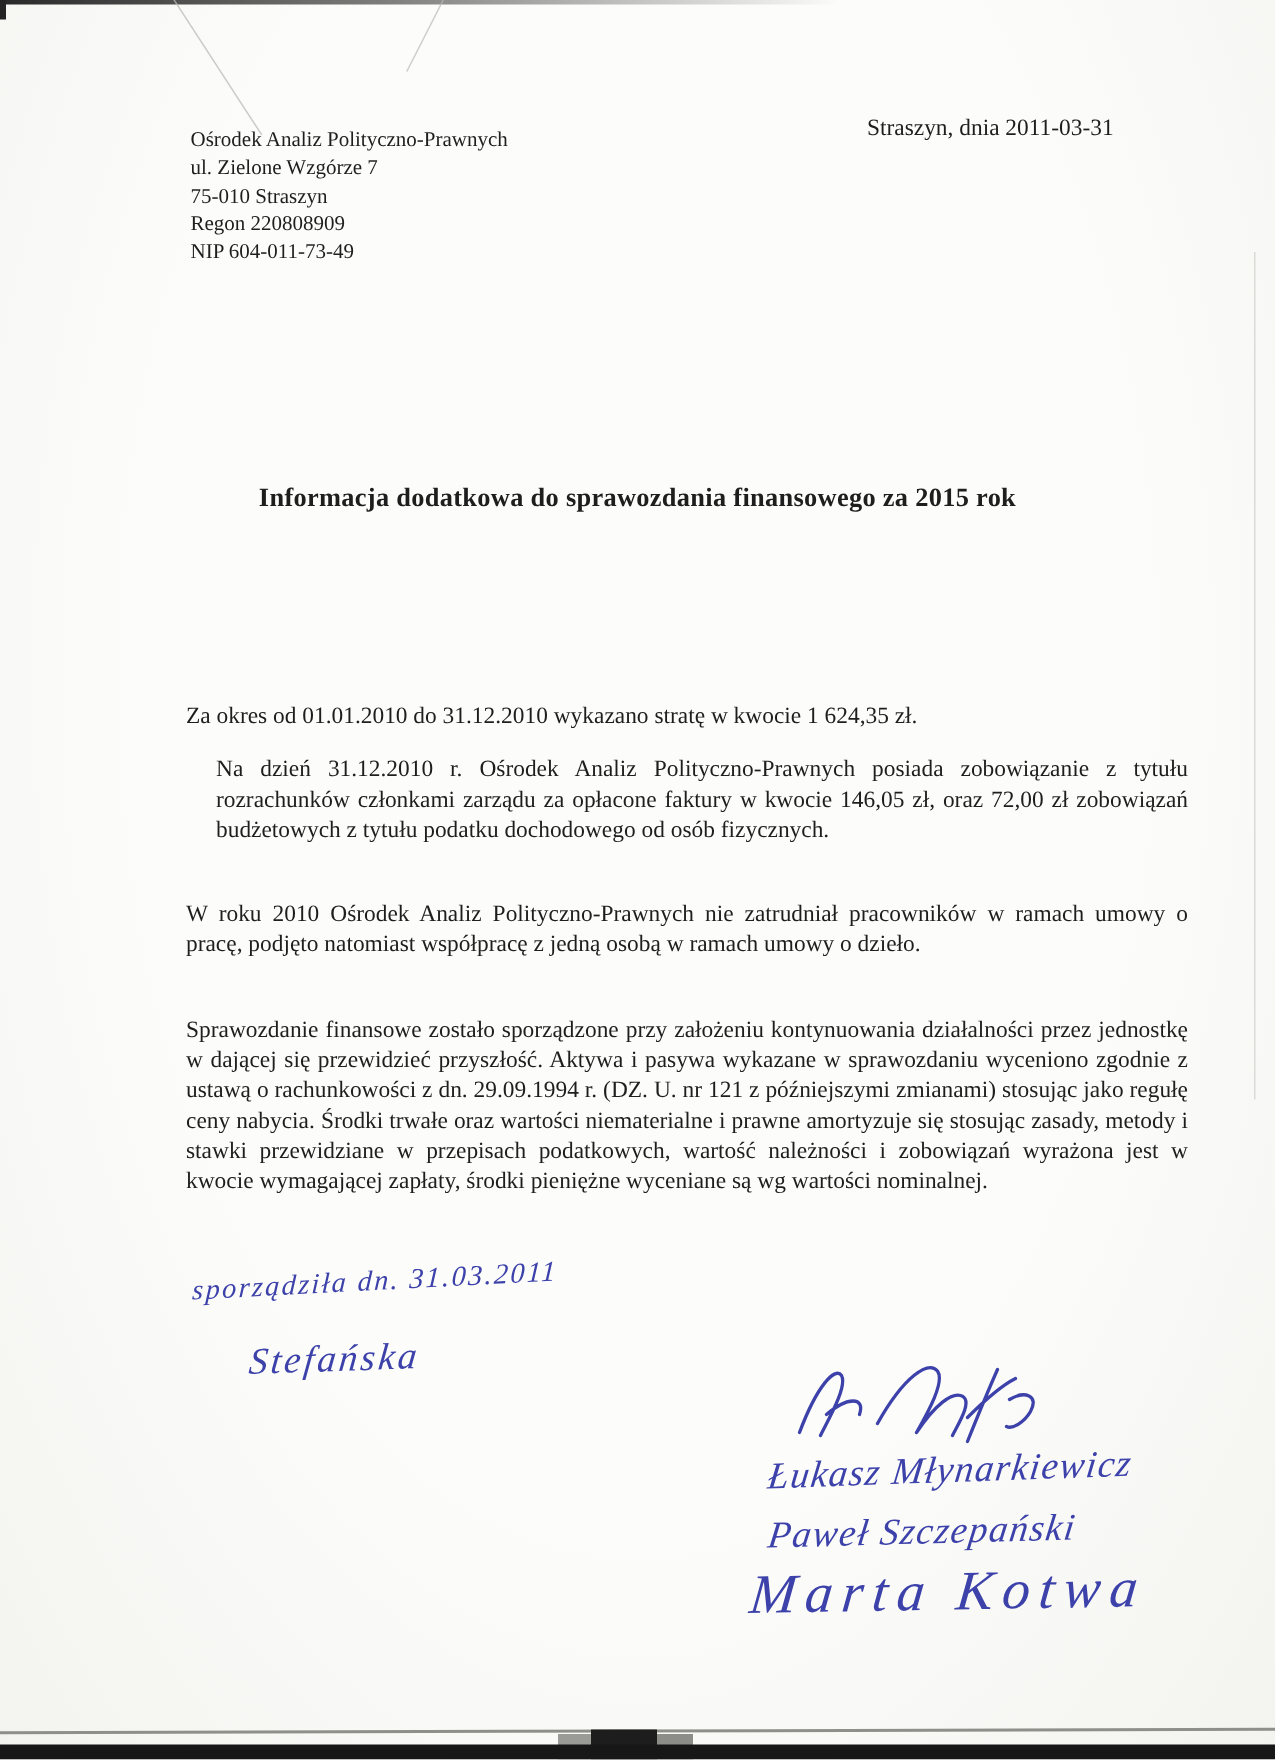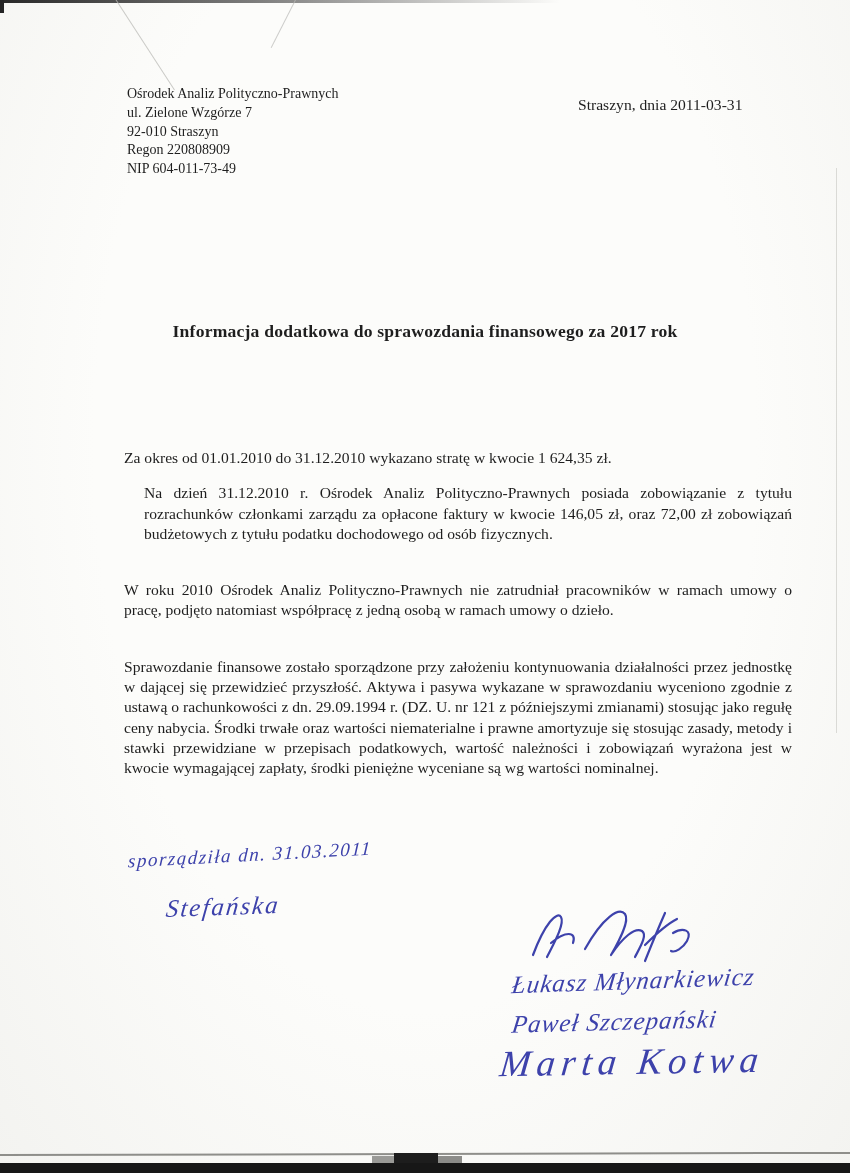--- a/index.html
+++ b/index.html
@@ -20,24 +20,24 @@
   .hairline.h2{left:297px;top:-4px;height:58px;transform:rotate(27deg);opacity:.7;}
   .right-crease{position:absolute;left:836px;top:168px;width:1px;height:565px;background:#dadad6;}
   .paper-edge-line{position:absolute;left:0;top:1153px;width:850px;height:2px;background:#8e8e8a;transform:rotate(-0.15deg);}
   .bottom-band{position:absolute;left:0;top:1163px;width:850px;height:10px;background:#171717;}
   .clip-gray-left{position:absolute;left:372px;top:1156px;width:22px;height:17px;background:#9a9a97;}
   .clip-dark{position:absolute;left:394px;top:1153px;width:44px;height:20px;background:#1d1d1d;}
   .clip-gray-right{position:absolute;left:438px;top:1156px;width:24px;height:17px;background:#8c8c89;}
 
   
   .sender{position:absolute;left:127px;top:85px;font-size:14px;line-height:18.8px;}
-  .dateline{position:absolute;left:578px;top:96px;font-size:15.6px;}
+  .dateline{position:absolute;left:578px;top:77px;font-size:15.6px;}
   .doc-title{position:absolute;left:0;top:321px;width:850px;text-align:center;
     font-weight:bold;font-size:17.6px;letter-spacing:.2px;}
-  .body{position:absolute;left:124px;top:448px;width:668px;font-size:15.6px;line-height:20.3px;text-align:justify;}
+  .body{position:absolute;left:124px;top:468px;width:668px;font-size:15.6px;line-height:20.3px;text-align:justify;}
   .body p{margin:0;}
   .body p.gap-sm{margin-top:15px;margin-left:20px;}
   .body p.gap-md{margin-top:36px;}
 
   
   .hand{position:absolute;color:#3d42ab;font-style:italic;font-family:"Liberation Serif", serif;white-space:nowrap;}
   .hw-note{left:128px;top:844px;font-size:19px;letter-spacing:1.5px;transform:rotate(-3deg) skewX(-6deg);}
   .hw-stefanska{left:166px;top:893px;font-size:25px;letter-spacing:2px;transform:rotate(-2deg) skewX(-8deg);}
   .sig-scribble{position:absolute;left:523px;top:903px;}
   .sig-1{left:512px;top:967px;font-size:25px;letter-spacing:1px;transform:rotate(-2deg) skewX(-9deg);}
@@ -51,28 +51,28 @@
 
   <div class="top-edge"></div>
   <div class="corner-mark"></div>
   <div class="hairline h1"></div>
   <div class="hairline h2"></div>
   <div class="right-crease"></div>
 
   <div class="sender">
     <div>Ośrodek Analiz Polityczno-Prawnych</div>
     <div>ul. Zielone Wzgórze 7</div>
-    <div>92-010 Straszyn</div>
+    <div>75-010 Straszyn</div>
     <div>Regon 220808909</div>
     <div>NIP 604-011-73-49</div>
   </div>
 
   <div class="dateline">Straszyn, dnia 2011-03-31</div>
 
-  <div class="doc-title">Informacja dodatkowa do sprawozdania finansowego za 2017 rok</div>
+  <div class="doc-title">Informacja dodatkowa do sprawozdania finansowego za 2015 rok</div>
 
   <div class="body">
     <p>Za okres od 01.01.2010 do 31.12.2010 wykazano stratę w kwocie 1 624,35 zł.</p>
     <p class="gap-sm">Na dzień 31.12.2010 r. Ośrodek Analiz Polityczno-Prawnych posiada zobowiązanie z tytułu rozrachunków członkami zarządu za opłacone faktury w kwocie 146,05 zł, oraz 72,00 zł zobowiązań budżetowych z tytułu podatku dochodowego od osób fizycznych.</p>
     <p class="gap-md">W roku 2010 Ośrodek Analiz Polityczno-Prawnych nie zatrudniał pracowników w ramach umowy o pracę, podjęto natomiast współpracę z jedną osobą w ramach umowy o dzieło.</p>
     <p class="gap-md">Sprawozdanie finansowe zostało sporządzone przy założeniu kontynuowania działalności przez jednostkę w dającej się przewidzieć przyszłość. Aktywa i pasywa wykazane w sprawozdaniu wyceniono zgodnie z ustawą o rachunkowości z dn. 29.09.1994 r. (DZ. U. nr 121 z późniejszymi zmianami) stosując jako regułę ceny nabycia. Środki trwałe oraz wartości niematerialne i prawne amortyzuje się stosując zasady, metody i stawki przewidziane w przepisach podatkowych, wartość należności i zobowiązań wyrażona jest w kwocie wymagającej zapłaty, środki pieniężne wyceniane są wg wartości nominalnej.</p>
   </div>
 
   <div class="hand hw-note">sporządziła dn. 31.03.2011</div>
   <div class="hand hw-stefanska">Stefańska</div>

